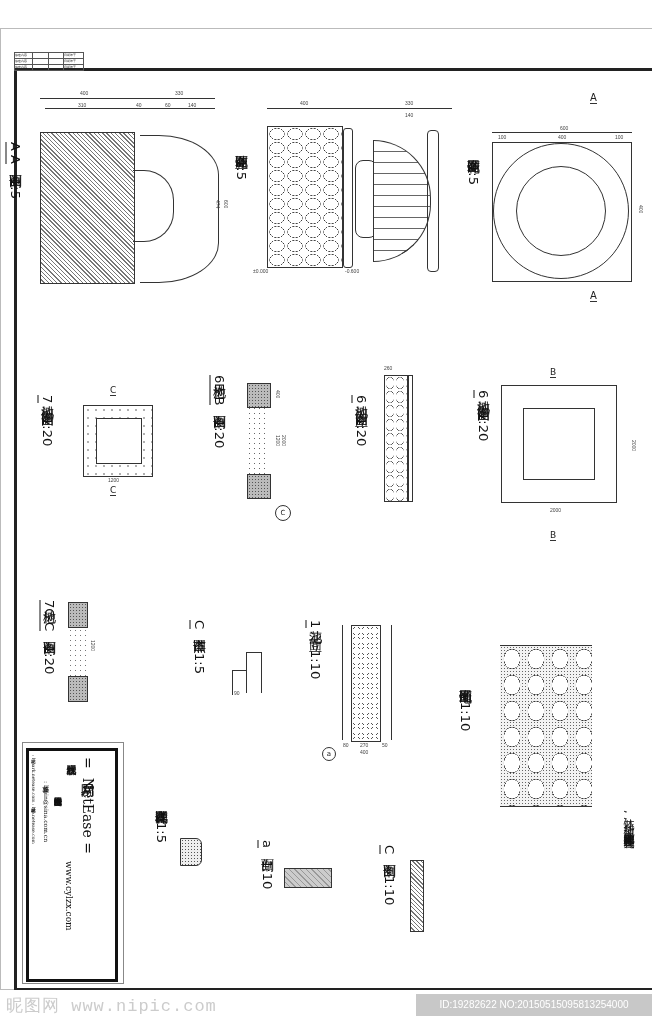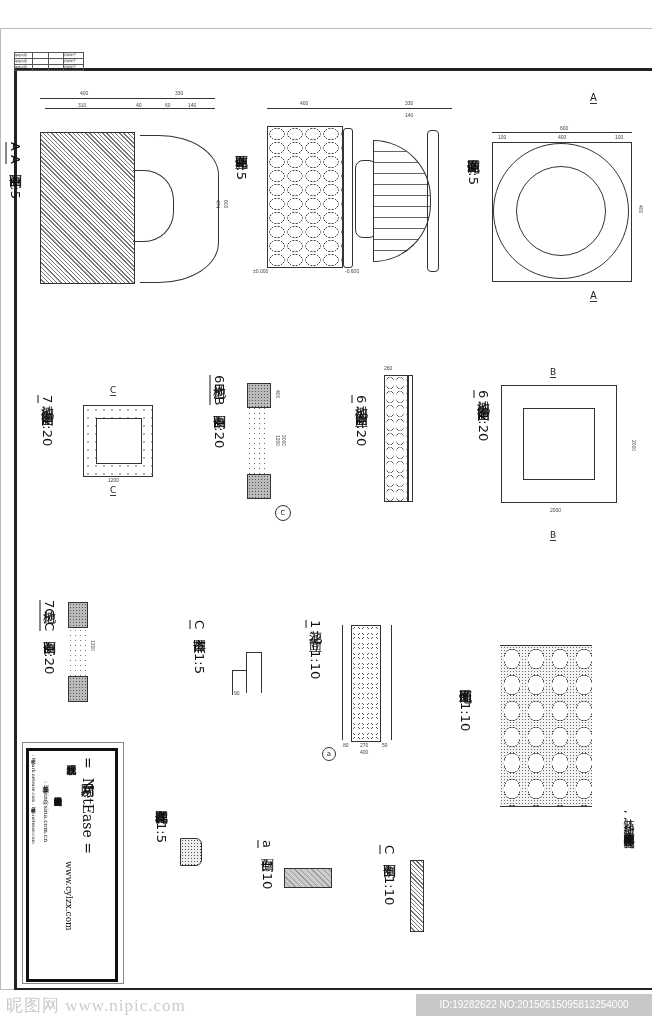--- a/index.html
+++ b/index.html
@@ -15,21 +15,21 @@
   .vtitle .u{border-left:2px solid #888;padding-left:1px;}
   .dim{position:absolute;font-size:5px;color:#444;font-family:"Liberation Sans",sans-serif;}
   .dimv{writing-mode:vertical-rl;}
   .hatch{background:repeating-linear-gradient(45deg,#fff 0 2px,#777 2px 3px);border:1px solid #333;}
   .dots{background-color:#eee;background-image:radial-gradient(#555 0.6px,transparent 0.8px);background-size:3px 3px;border:1px solid #333;}
   .stone{border:1px solid #333;background:#fff;}
   .line{position:absolute;background:#333;}
   .ttl-block{left:22px;top:742px;width:100px;height:240px;border:1px solid #888;}
   .ttl-inner{left:26px;top:748px;width:86px;height:228px;border:3px solid #111;}
   .footer{left:0;top:990px;width:652px;height:34px;background:#fff;}
-  .logo{left:6px;top:994px;font-size:17px;color:#ccc;letter-spacing:1px;font-family:Liberation Serif, serif;}
+  .logo{left:6px;top:994px;font-size:17px;color:#ccc;letter-spacing:1px;font-family:Liberation Mono, monospace;}
   .idbox{left:416px;top:994px;width:236px;height:22px;background:#c8c8c8;color:#fff;font-size:10px;line-height:22px;text-align:center;font-family:"Liberation Sans",sans-serif;}
 </style>
 </head>
 <body>
 
 <div class="abs sheet-outer"></div>
 <div class="abs sheet-inner"></div>
 
 <div class="abs rev-table">
   <div class="row">

